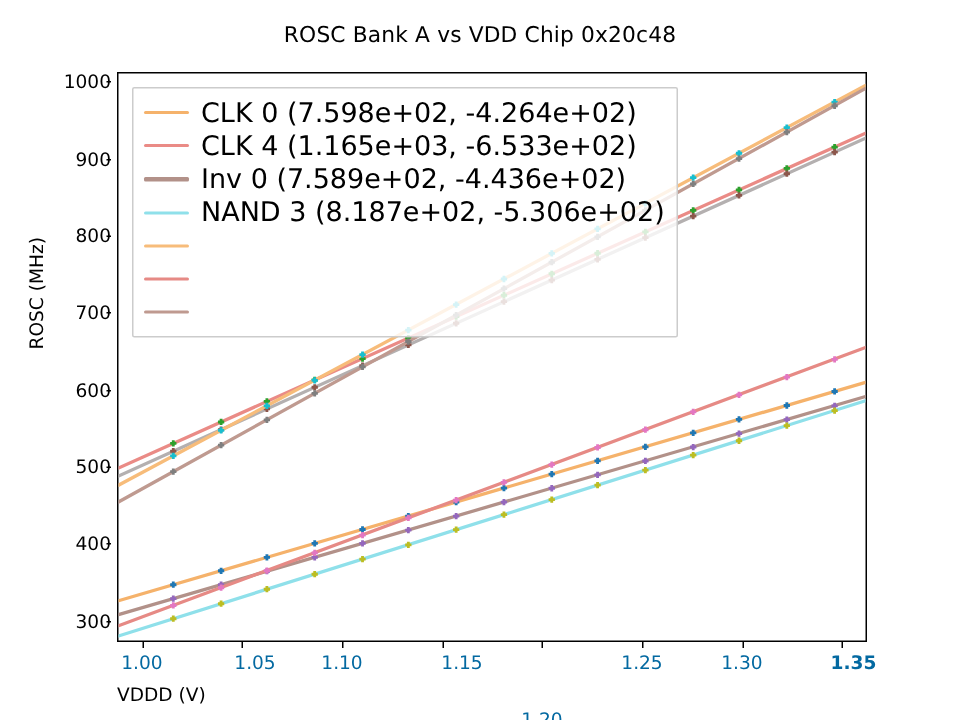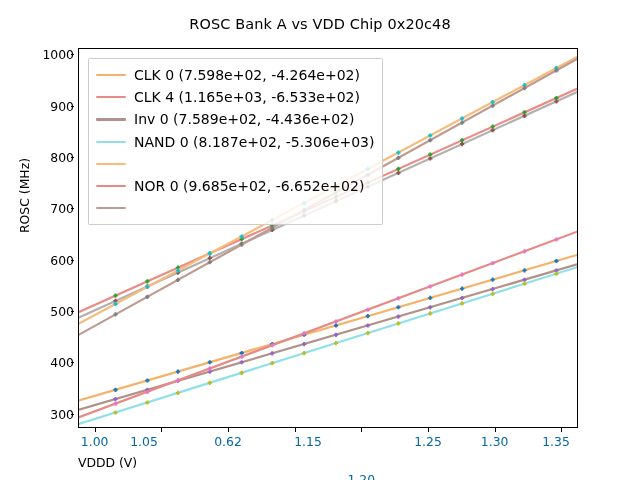--- a/index.html
+++ b/index.html
@@ -41,21 +41,21 @@
 
   #legend{
     position:absolute;left:88px;top:58px;
     background:rgba(255,255,255,0.82);
     border:1px solid #cccccc;border-radius:1.5px;
     padding:5px 8px 5px 7px;
     display:flex;flex-direction:column;gap:0px;
   }
   .legend-row{display:flex;align-items:center;height:22.2px;}
   .legend-swatch{width:30px;height:2.1px;margin-right:8px;flex:0 0 auto;border-radius:1px;}
-  .legend-text{font-size:14px;color:#000;white-space:nowrap;}
+  .legend-text{font-size:18px;color:#000;white-space:nowrap;}
 </style>
 </head>
 <body>
 
 <div id="fig">
 
   <div id="title">ROSC Bank A vs VDD Chip 0x20c48</div>
 
   <div id="ylabel">ROSC (MHz)</div>
   <div id="xlabel">VDDD (V)</div>
@@ -74,33 +74,33 @@
       <div class="ytick-label" style="top: 108.865px;">800</div>
       <div class="ytick-mark" style="top: 108.865px; left: 44.5px;"></div>
       <div class="ytick-label" style="top: 57.5135px;">900</div>
       <div class="ytick-mark" style="top: 57.5135px; left: 44.5px;"></div>
       <div class="ytick-label" style="top: 6.16216px;">1000</div>
       <div class="ytick-mark" style="top: 6.16216px; left: 44.5px;"></div>
     </div>
   <div id="xticks">
       <div class="xtick-label" style="left: 16.6667px;">1.00</div>
       <div class="xtick-mark" style="left: 16.6667px;"></div>
-      <div class="xtick-label" style="left: 66px; text-align: center;">1.05</div>
+      <div class="xtick-label" style="left: 92px; text-align: center;">1.05</div>
       <div class="xtick-mark" style="left: 83.3333px;"></div>
-      <div class="xtick-label" style="left: 150px;">0.62</div>
+      <div class="xtick-label" style="left: 150px;">1.10</div>
       <div class="xtick-mark" style="left: 150px;"></div>
       <div class="xtick-label" style="left: 230px;">1.15</div>
       <div class="xtick-mark" style="left: 216.667px;"></div>
       <div class="xtick-label" style="left: 283.333px; margin-top: 38px;">1.20</div>
       <div class="xtick-mark" style="left: 283.333px;"></div>
       <div class="xtick-label" style="left: 350px;">1.25</div>
       <div class="xtick-mark" style="left: 350px;"></div>
       <div class="xtick-label" style="left: 416.667px;">1.30</div>
       <div class="xtick-mark" style="left: 416.667px;"></div>
-      <div class="xtick-label" style="left: 478px;">1.35</div>
+      <div class="xtick-label" style="left: 491px; font-weight: bold;">1.35</div>
       <div class="xtick-mark" style="left: 483.333px;"></div>
     </div>
 
   <div id="plot">
     <svg id="svg" viewBox="0 0 500 380" preserveAspectRatio="none">
         <g>
           <line x1="0" y1="353.34736486486486" x2="500" y2="207.03452702702702" stroke="#f5b26b" stroke-width="2.2" stroke-linecap="round"></line>
           <path d="M34.56666666666648 342.61621621621623H38.76666666666648M36.66666666666648 340.5162162162162V344.71621621621625" stroke="#1f77b4" stroke-width="1.9"></path>
           <path d="M66.5666666666665 333.27027027027026H70.7666666666665M68.6666666666665 331.17027027027024V335.3702702702703" stroke="#1f77b4" stroke-width="1.9"></path>
           <path d="M97.23333333333335 324.2837837837838H101.43333333333334M99.33333333333334 322.1837837837838V326.3837837837838" stroke="#1f77b4" stroke-width="1.9"></path>
@@ -254,27 +254,26 @@
       <div class="legend-row">
         <span class="legend-swatch" style="background: rgb(234, 139, 134);"></span>
         <span class="legend-text">CLK 4 (1.165e+03, -6.533e+02)</span>
       </div>
       <div class="legend-row">
         <span class="legend-swatch" style="background: rgb(178, 145, 137);"></span>
         <span class="legend-text">Inv 0 (7.589e+02, -4.436e+02)</span>
       </div>
       <div class="legend-row">
         <span class="legend-swatch" style="background: rgb(143, 224, 234);"></span>
-        <span class="legend-text">NAND 0 (8.187e+02, -5.306e+03)</span>
+        <span class="legend-text">NAND 3 (8.187e+02, -5.306e+02)</span>
       </div>
       <div class="legend-row">
         <span class="legend-swatch" style="background: rgb(247, 188, 122);"></span>
       </div>
       <div class="legend-row">
         <span class="legend-swatch" style="background: rgb(230, 138, 133);"></span>
-        <span class="legend-text">NOR 0 (9.685e+02, -6.652e+02)</span>
       </div>
       <div class="legend-row">
         <span class="legend-swatch" style="background: rgb(191, 154, 144);"></span>
       </div>
     </div>
 
 </div>
 
 </body></html>

